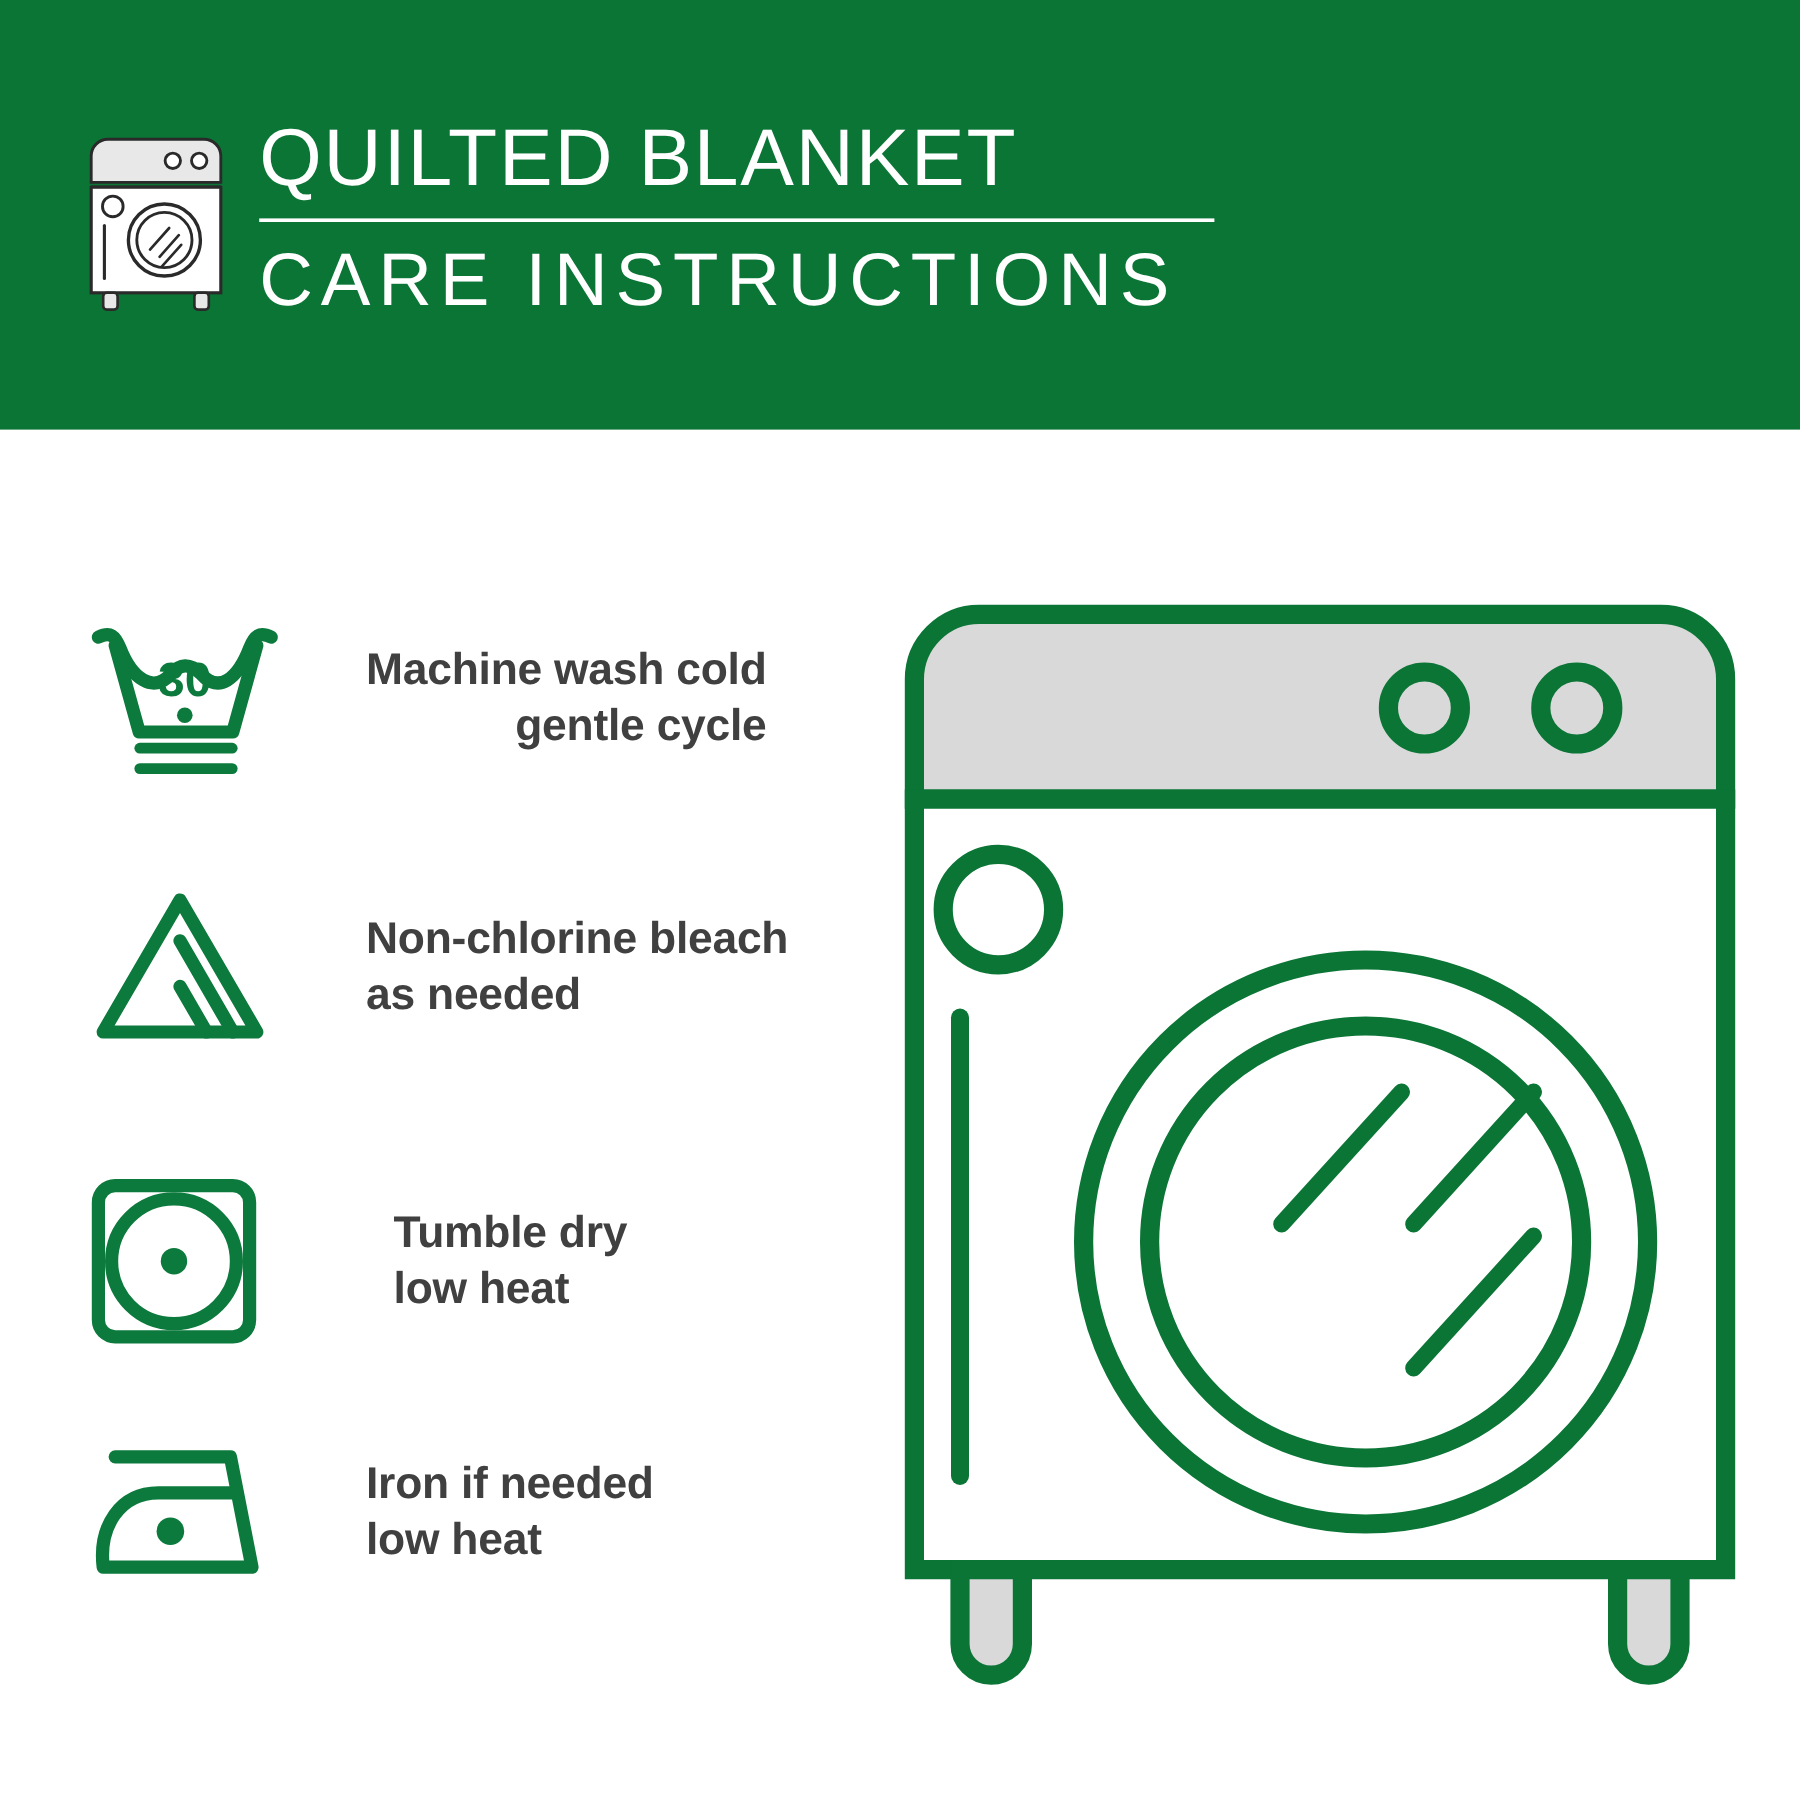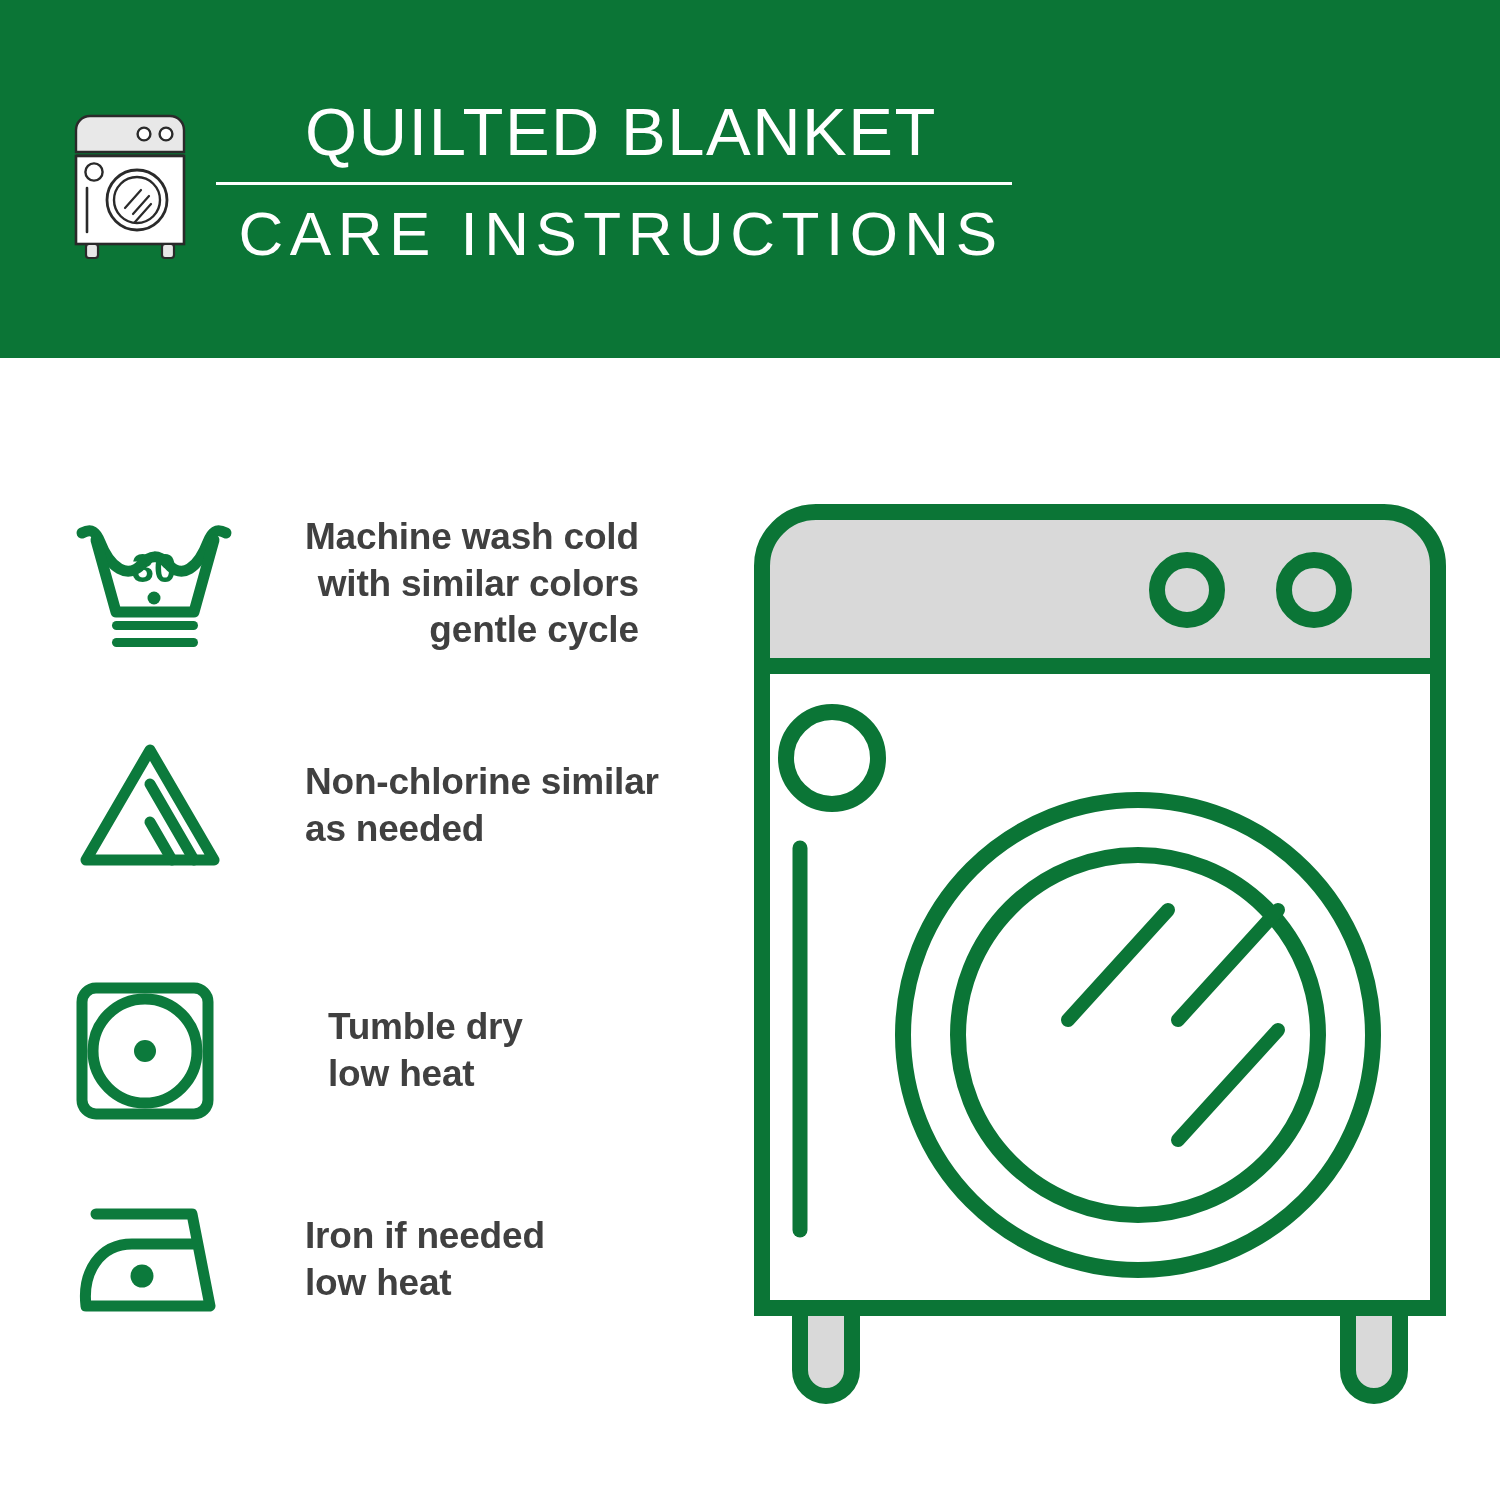--- a/index.html
+++ b/index.html
@@ -24,21 +24,20 @@
   }
   #header-logo {
     position:absolute;
     left:62px; top:104px;
     width:136px; height:160px;
   }
   #header-text {
     position:absolute;
     left:216px; top:98px;
     width:810px;
-    text-align:center;
   }
   #title-main {
     font-size:67px;
     font-weight:300;
     letter-spacing:1.5px;
     color:#ffffff;
     line-height:1.0;
     white-space:nowrap;
   }
   #title-rule {
@@ -156,37 +155,36 @@
           <text x="84" y="66" text-anchor="middle" font-family="'Liberation Sans', sans-serif" font-size="40" font-weight="bold" fill="#0c7a3c">30</text>
 
           <circle cx="84" cy="82" r="6.5" fill="#0c7a3c"></circle>
 
           <rect x="42" y="105" width="86" height="9" rx="4.5" fill="#0c7a3c"></rect>
           <rect x="42" y="122" width="86" height="9" rx="4.5" fill="#0c7a3c"></rect>
         </svg>
       </div>
       <div class="care-text">
         <div>Machine wash cold</div>
-        <div>with similar colors</div>
         <div>gentle cycle</div>
       </div>
     </div>
 
     <div class="care-row" id="row-1">
       <div class="care-icon">
         <svg viewBox="0 0 160 140" width="160" height="140" aria-hidden="true">
           <g fill="none" stroke="#0c7a3c" stroke-width="11" stroke-linecap="round" stroke-linejoin="round">
             <path d="M80 14 L 144 124 L 16 124 Z"></path>
             <path d="M80 48 L 124 124"></path>
             <path d="M80 86 L 102 124"></path>
           </g>
         </svg>
       </div>
       <div class="care-text">
-        <div>Non-chlorine similar</div>
+        <div>Non-chlorine bleach</div>
         <div>as needed</div>
       </div>
     </div>
 
     <div class="care-row" id="row-2">
       <div class="care-icon">
         <svg viewBox="0 0 150 150" width="150" height="150" aria-hidden="true">
           <rect x="12" y="12" width="126" height="126" rx="14" ry="14" fill="none" stroke="#0c7a3c" stroke-width="11"></rect>
           <circle cx="75" cy="75" r="52" fill="none" stroke="#0c7a3c" stroke-width="11"></circle>
           <circle cx="75" cy="75" r="11" fill="#0c7a3c"></circle>

